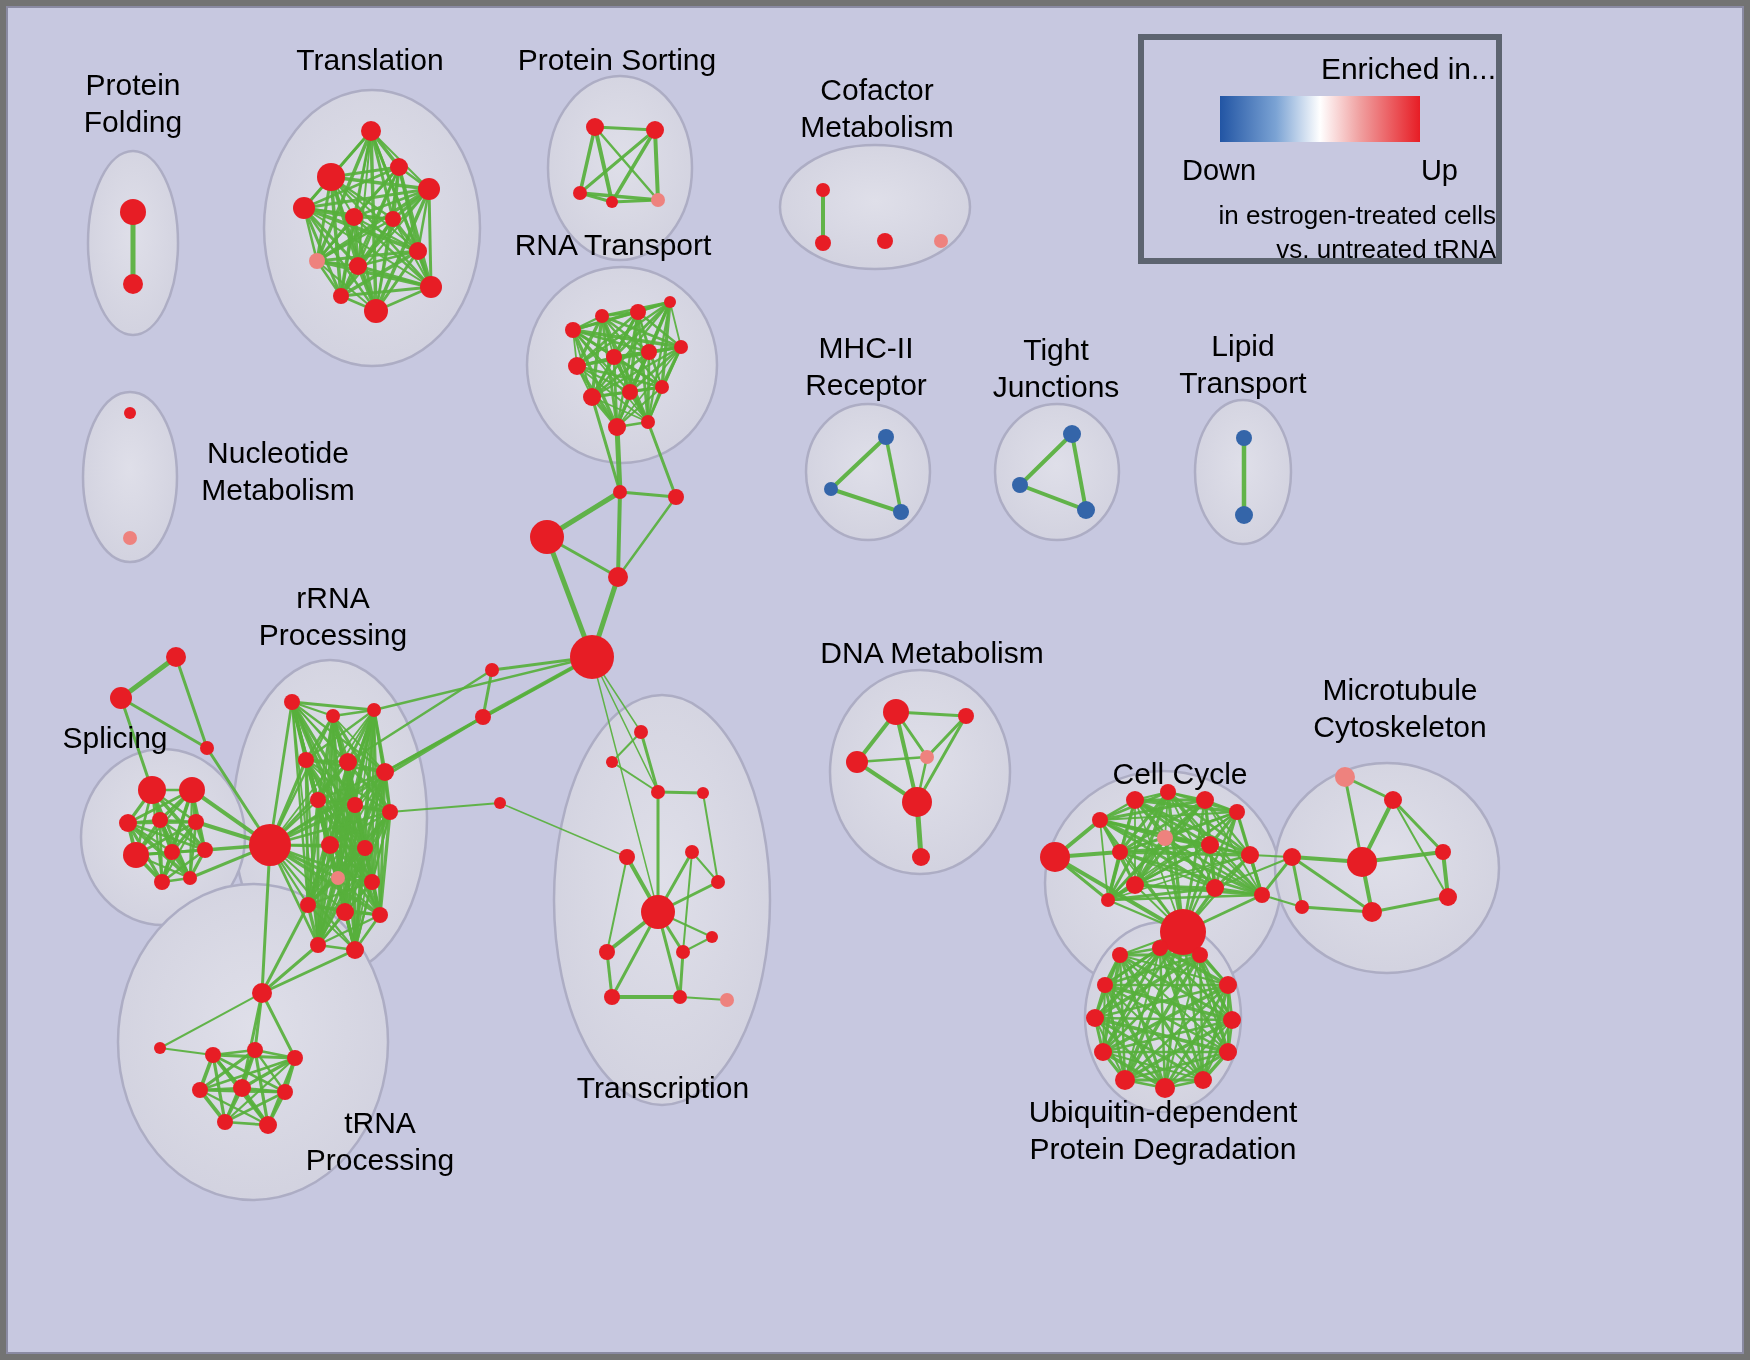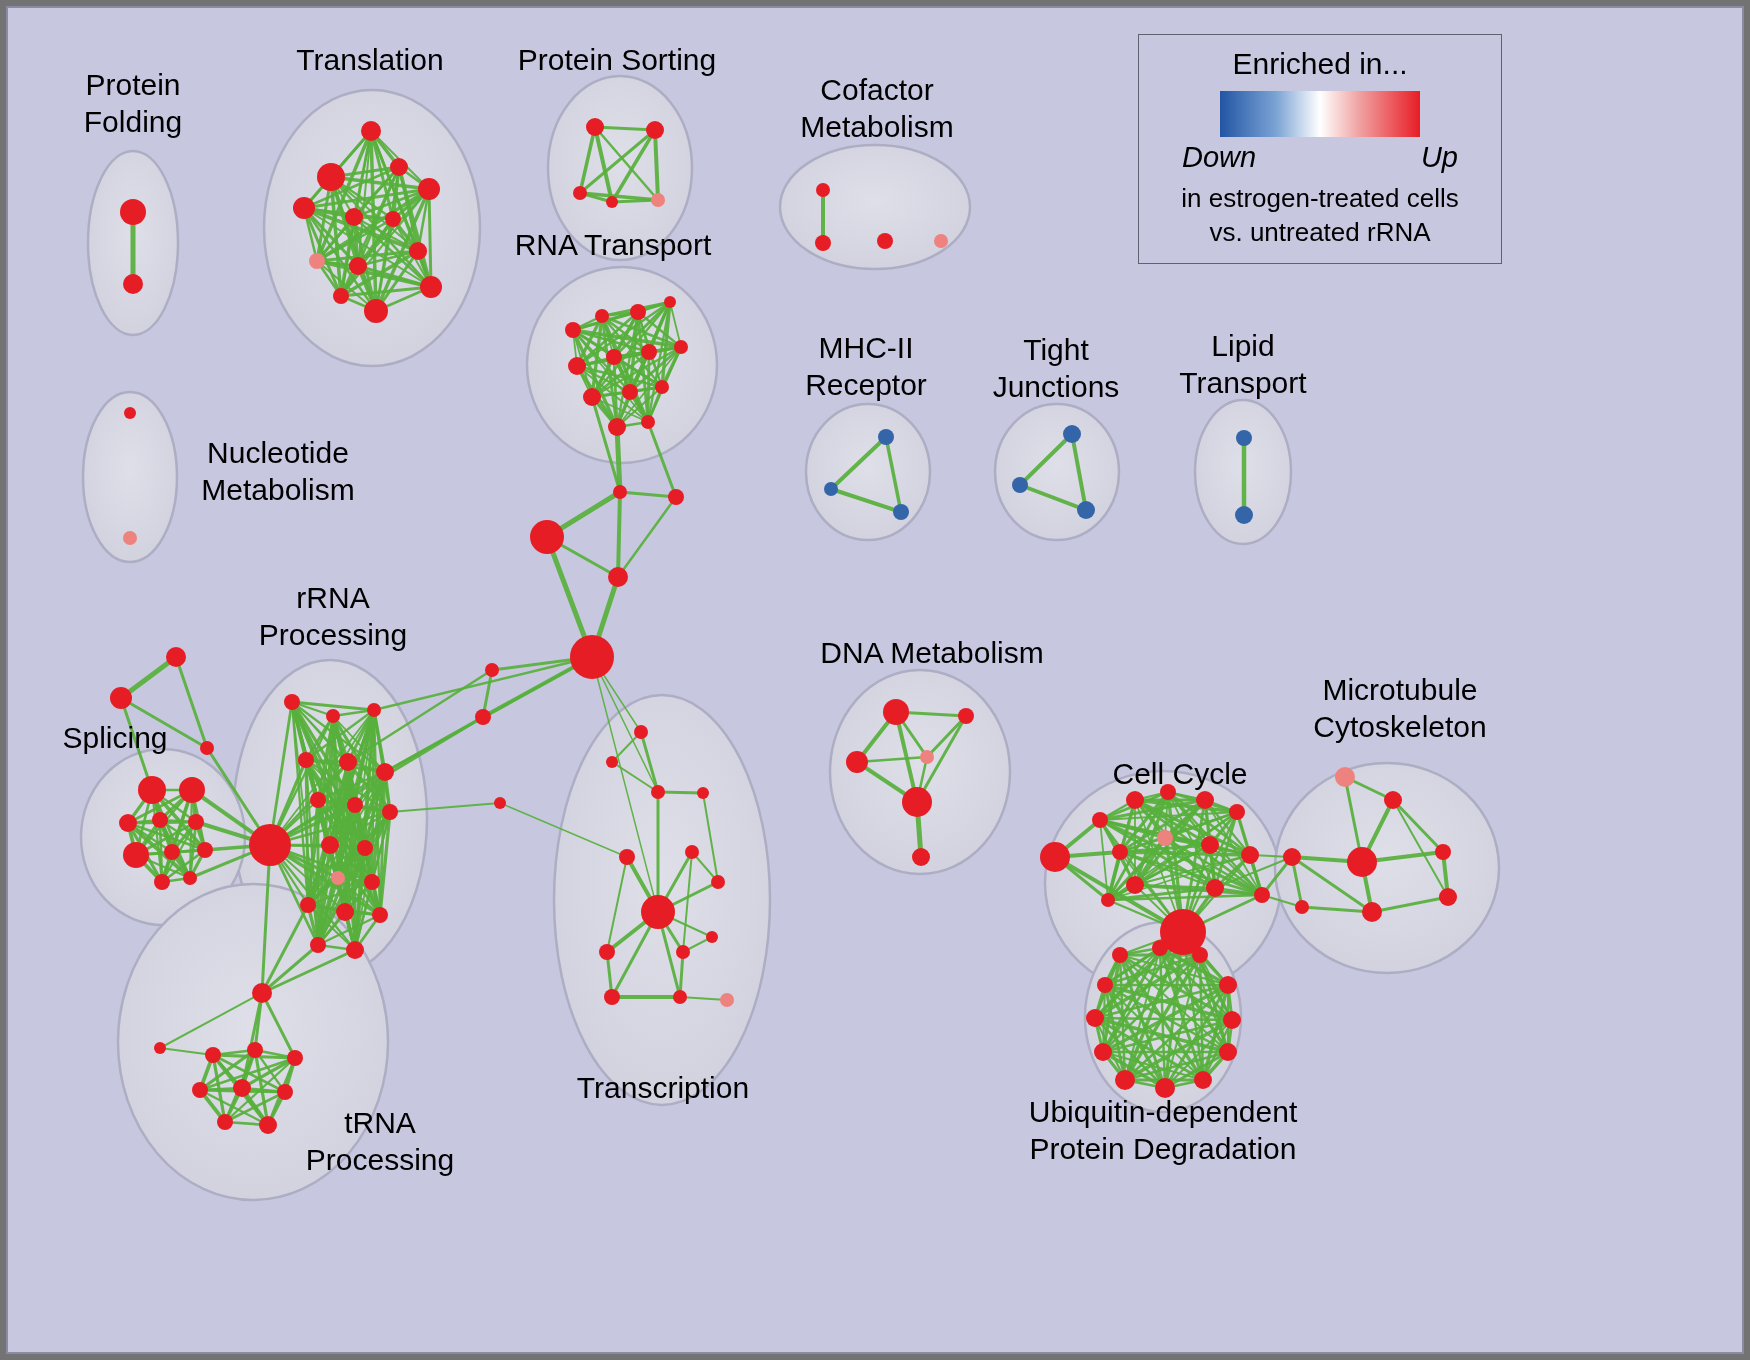--- a/index.html
+++ b/index.html
@@ -2,25 +2,25 @@
 <html><head>
 <meta charset="utf-8">
 <style>
   html,body{margin:0;padding:0;background:#ffffff;}
   .frame{position:relative;width:1750px;height:1360px;background:#737373;overflow:hidden;
          font-family:"Liberation Sans",sans-serif;}
   .panel{position:absolute;left:6px;top:6px;right:6px;bottom:6px;border:2px solid #8a8aa2;
          background:#c7c8e0;box-sizing:border-box;}
   svg.net{position:absolute;left:0;top:0;}
   .clabel{font-size:30px;fill:#000;font-family:"Liberation Sans",sans-serif;}
-  .legend{position:absolute;left:1138px;top:34px;width:364px;height:230px;border:1px solid #7f1d1d;
-          box-sizing:border-box;text-align:center;color:#000;}
+  .legend{position:absolute;left:1138px;top:34px;width:364px;height:230px;border:6px solid #7f1d1d;
+          box-sizing:border-box;text-align:right;color:#000;}
   .legend-title{font-size:30px;margin-top:12px;}
   .legend-gradient{width:200px;height:46px;margin:10px auto 4px auto;}
-  .legend-ends{display:flex;justify-content:space-between;width:276px;margin:0 auto;font-size:29px;font-style:italic;}
+  .legend-ends{display:flex;justify-content:space-between;width:276px;margin:12px auto;font-size:29px;}
   .legend-caption{font-size:26px;line-height:1.3;}
   .legend-caption.first{margin-top:8px;}
 </style>
 </head>
 <body>
 
 <div class="frame">
   <div class="panel" style="background: rgb(199, 200, 224); border-color: rgb(138, 138, 162);"></div>
   <svg class="net" width="1750" height="1360" viewBox="0 0 1750 1360">
       <defs>
@@ -907,15 +907,15 @@
       </g>
     </svg>
   <div class="legend" style="border-color: rgb(93, 100, 112);">
     <div class="legend-title">Enriched in...</div>
     <div class="legend-gradient" style="background: linear-gradient(90deg, rgb(34, 85, 164) 0%, rgb(123, 163, 212) 28%, rgb(255, 255, 255) 50%, rgb(240, 160, 160) 70%, rgb(231, 29, 37) 100%);"></div>
     <div class="legend-ends">
       <span>Down</span>
       <span>Up</span>
     </div>
     <div class="legend-caption first">in estrogen-treated cells</div>
-    <div class="legend-caption">vs. untreated rRNA</div>
+    <div class="legend-caption">vs. untreated tRNA</div>
   </div>
 </div>
 
 </body></html>

